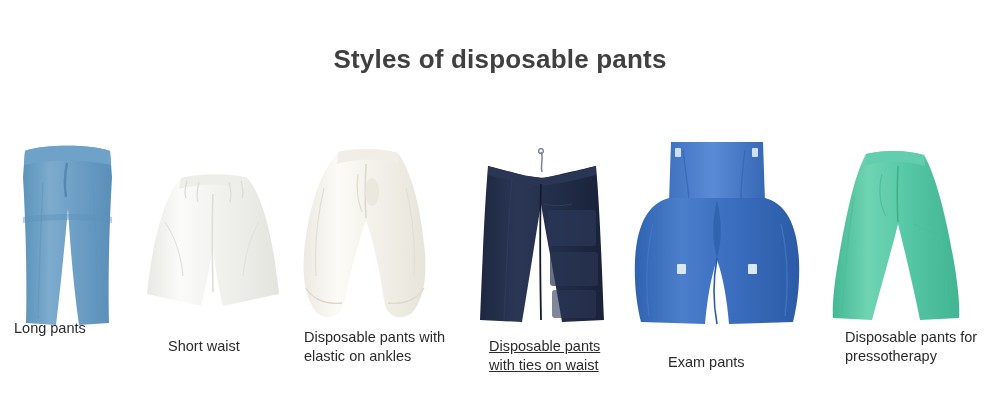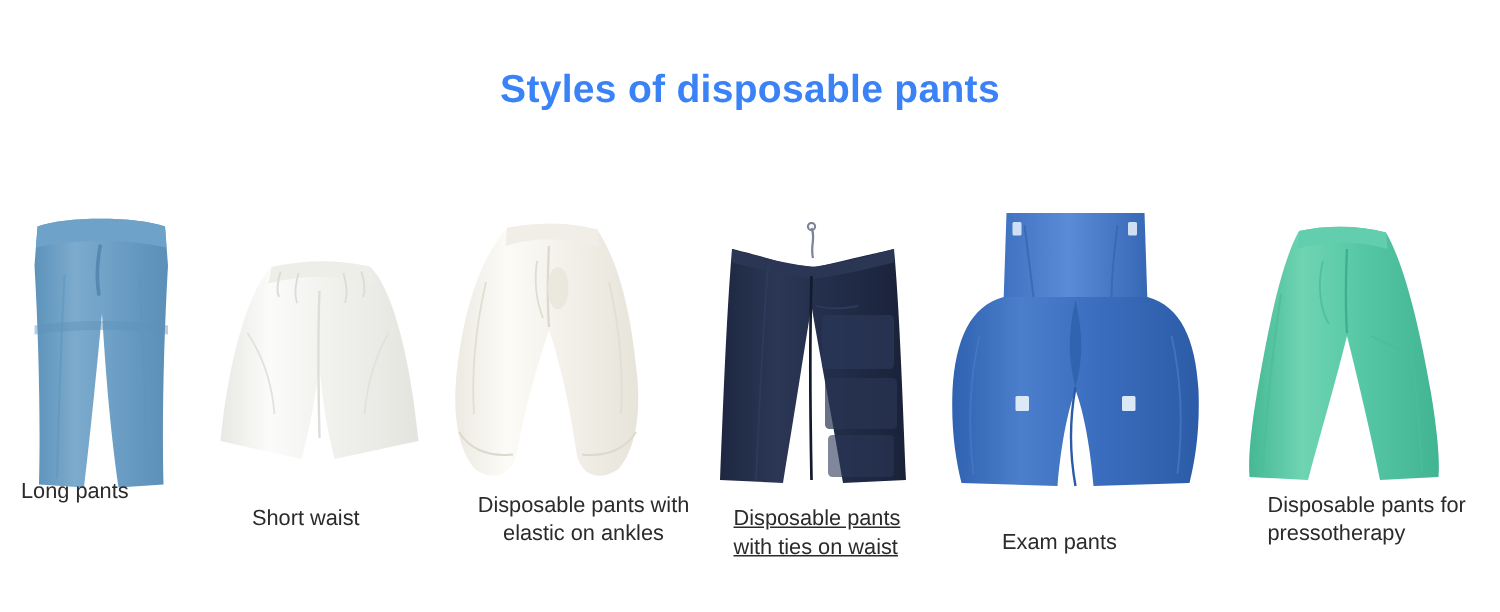--- a/index.html
+++ b/index.html
@@ -17,21 +17,21 @@
   }
 
   #page-title {
     position: absolute;
     top: 44px;
     left: 0;
     width: 1000px;
     text-align: center;
     font-size: 26px;
     font-weight: bold;
-    color: #3b82f6;
+    color: #404040;
     letter-spacing: 0.2px;
   }
 
   .product {
     position: absolute;
   }
 
   .product-figure {
     position: absolute;
     display: block;
@@ -46,21 +46,21 @@
   }
 
   
   .p0 .product-figure { left: 13px;  top: 143px; }
   .p0 .caption        { left: 14px;  top: 319px; width: 130px; }
 
   .p1 .product-figure { left: 143px; top: 172px; }
   .p1 .caption        { left: 168px; top: 337px; width: 130px; }
 
   .p2 .product-figure { left: 298px; top: 148px; }
-  .p2 .caption        { left: 304px; top: 328px; width: 170px; text-align: center; }
+  .p2 .caption        { left: 304px; top: 328px; width: 170px; }
 
   .p3 .product-figure { left: 478px; top: 148px; }
   .p3 .caption        { left: 489px; top: 337px; width: 160px; text-decoration: underline; }
 
   .p4 .product-figure { left: 633px; top: 140px; }
   .p4 .caption        { left: 668px; top: 353px; width: 150px; }
 
   .p5 .product-figure { left: 828px; top: 150px; }
   .p5 .caption        { left: 845px; top: 328px; width: 160px; }
 </style>

